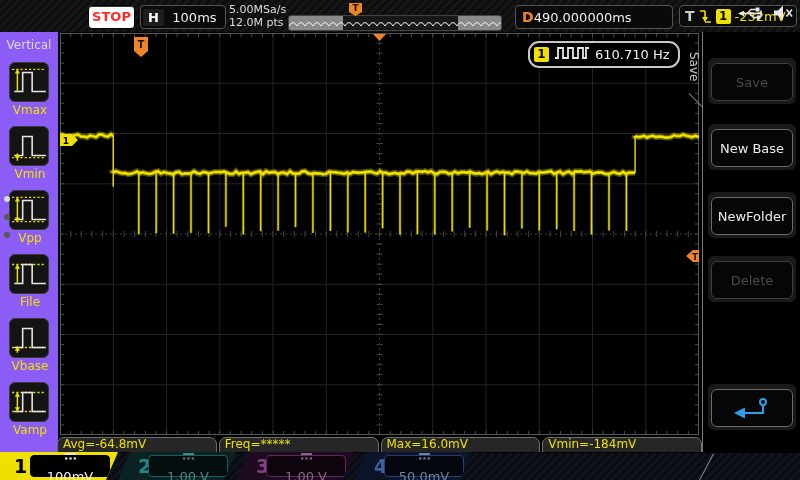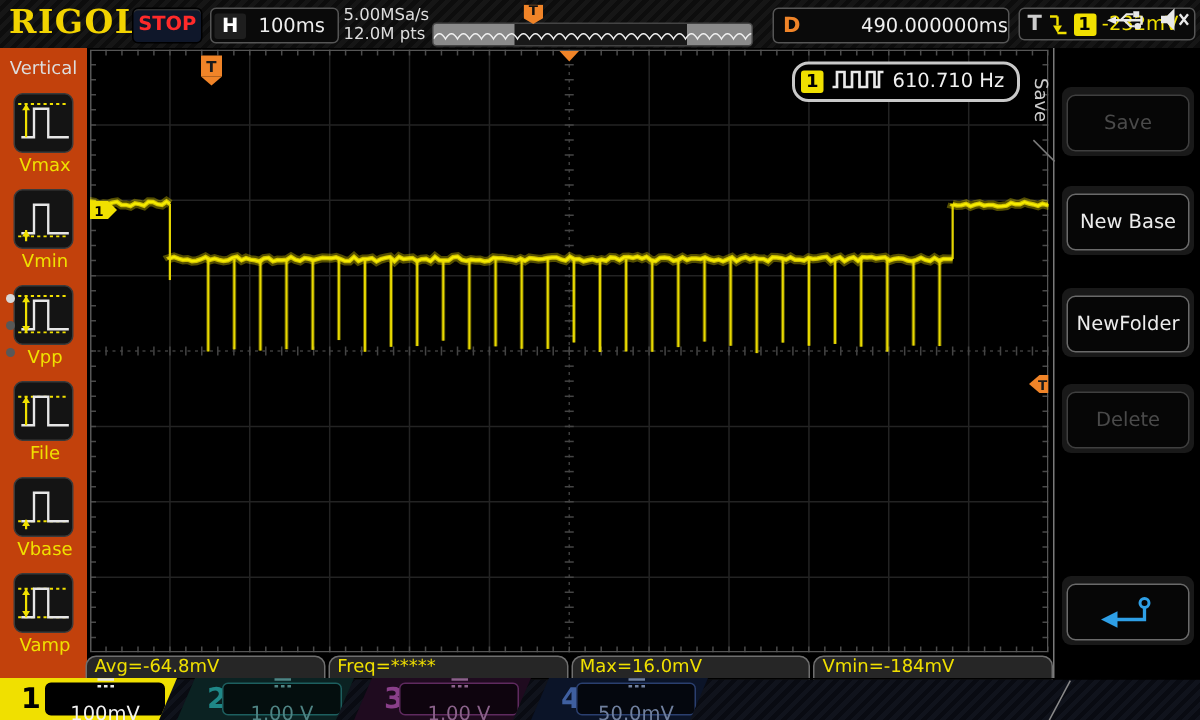--- a/index.html
+++ b/index.html
@@ -5,49 +5,49 @@
   html,body{margin:0;padding:0;background:#222;}
   #scope{position:relative;width:800px;height:480px;background:#000;overflow:hidden;
          font-family:"DejaVu Sans", sans-serif;-webkit-font-smoothing:antialiased;}
   .abs{position:absolute;}
   
   .topbar{left:0;top:0;width:800px;height:32px;
           background:repeating-linear-gradient(135deg,#161616 0 3px,#0d0d0d 3px 6px);
           border-bottom:1px solid #000;}
   .logo{left:6px;top:2px;font-family:"DejaVu Serif",serif;font-weight:bold;font-size:22px;
         color:#f2d300;letter-spacing:1px;}
-  .stopbtn{left:88px;top:5px;width:45px;height:22px;background:#0f172a;border:1px solid #000;
+  .stopbtn{left:88px;top:5px;width:45px;height:22px;background:#ffffff;border:1px solid #000;
            border-radius:4px;color:#ff2a2a;font-weight:bold;font-size:13px;text-align:center;
            line-height:22px;box-shadow:inset 0 1px 0 #333;}
   .hbox{left:140px;top:5px;width:84px;height:22px;background:#0a0a0a;border:1px solid #555;
         border-radius:4px;display:flex;align-items:center;}
   .hlabel{display:inline-block;background:#1e1e1e;color:#fff;font-weight:bold;font-size:13px;
           padding:1px 5px;margin-left:2px;border-radius:2px;}
   .hval{color:#eee;font-size:13px;flex:1;text-align:center;}
   .srate{left:229px;top:3px;color:#ddd;font-size:11px;line-height:13px;}
   .membar{left:288px;top:15px;width:212px;height:14px;background:#8a8a8a;border:1px solid #444;
           border-radius:3px;overflow:hidden;}
   .memwin{position:absolute;left:54px;top:0;width:115px;height:14px;background:#181818;}
   .memwave{position:absolute;left:0;top:0;}
   .mempin{left:349px;top:3px;width:13px;height:13px;background:#f08428;color:#111;
           font-size:9px;font-weight:bold;text-align:center;line-height:11px;
           clip-path:polygon(0 0,100% 0,100% 70%,50% 100%,0 70%);}
   .dbox{left:515px;top:5px;width:156px;height:22px;background:#0a0a0a;border:1px solid #555;
         border-radius:4px;display:flex;align-items:center;}
   .dlabel{color:#f08428;font-weight:bold;font-size:14px;margin-left:6px;}
-  .dval{color:#eee;font-size:13px;flex:1;text-align:right;}
+  .dval{color:#eee;font-size:13px;flex:1;text-align:left;}
   .tbox{left:679px;top:5px;width:118px;height:22px;background:#0a0a0a;border:1px solid #555;
         border-radius:4px;display:flex;align-items:center;gap:4px;padding-left:5px;box-sizing:border-box;}
   .tlabel{color:#ccc;font-weight:bold;font-size:14px;}
   .tedge svg{display:block;}
   .badge{display:inline-block;width:15px;height:15px;background:#f0e000;color:#000;
          font-weight:bold;font-size:12px;text-align:center;line-height:15px;border-radius:2px;}
   .tlevel{color:#f0e000;font-size:13px;}
   
-  .leftmenu{left:0;top:32px;width:58px;height:420px;background:#c2410c;text-decoration:underline;}
+  .leftmenu{left:0;top:32px;width:58px;height:420px;background:#8b5cf6;text-decoration:underline;}
   .lm-title{position:absolute;left:0;top:6px;width:58px;text-align:center;color:#ddd;font-size:12px;}
   .lm-item{position:absolute;left:9px;width:42px;text-align:center;}
   .lm-icon{display:block;width:40px;height:40px;background:#141414;border:1px solid #3a3a3a;
            border-radius:6px;box-sizing:border-box;}
   .lm-label{display:block;margin-top:1px;color:#f0e000;font-size:12px;}
   .dot{position:absolute;left:4px;width:6px;height:6px;border-radius:50%;}
   
   #plot{left:60px;top:33px;}
   .freqbox{left:528px;top:41px;height:23px;background:#000;border:2px solid #c8c8c8;
            border-radius:11px;display:flex;align-items:center;gap:5px;padding:0 8px 0 4px;z-index:5;}
@@ -78,21 +78,20 @@
           display:flex;align-items:center;justify-content:center;gap:5px;font-size:13px;flex-direction:column;}
   .bicons{left:738px;top:4px;display:flex;gap:8px;align-items:center;}
   .bsep{left:706px;top:452px;width:1px;height:30px;background:#8a8a8a;transform:rotate(28deg);}
 </style>
 </head>
 <body>
 
 <div id="scope">
 
   <div class="abs topbar"></div>
-  <div class="abs logo">RIGOL</div>
   <div class="abs stopbtn">STOP</div>
   <div class="abs hbox">
     <span class="hlabel">H</span>
     <span class="hval">100ms</span>
   </div>
   <div class="abs srate">
     <div>5.00MSa/s</div>
     <div>12.0M pts</div>
   </div>
   <div class="abs membar">

